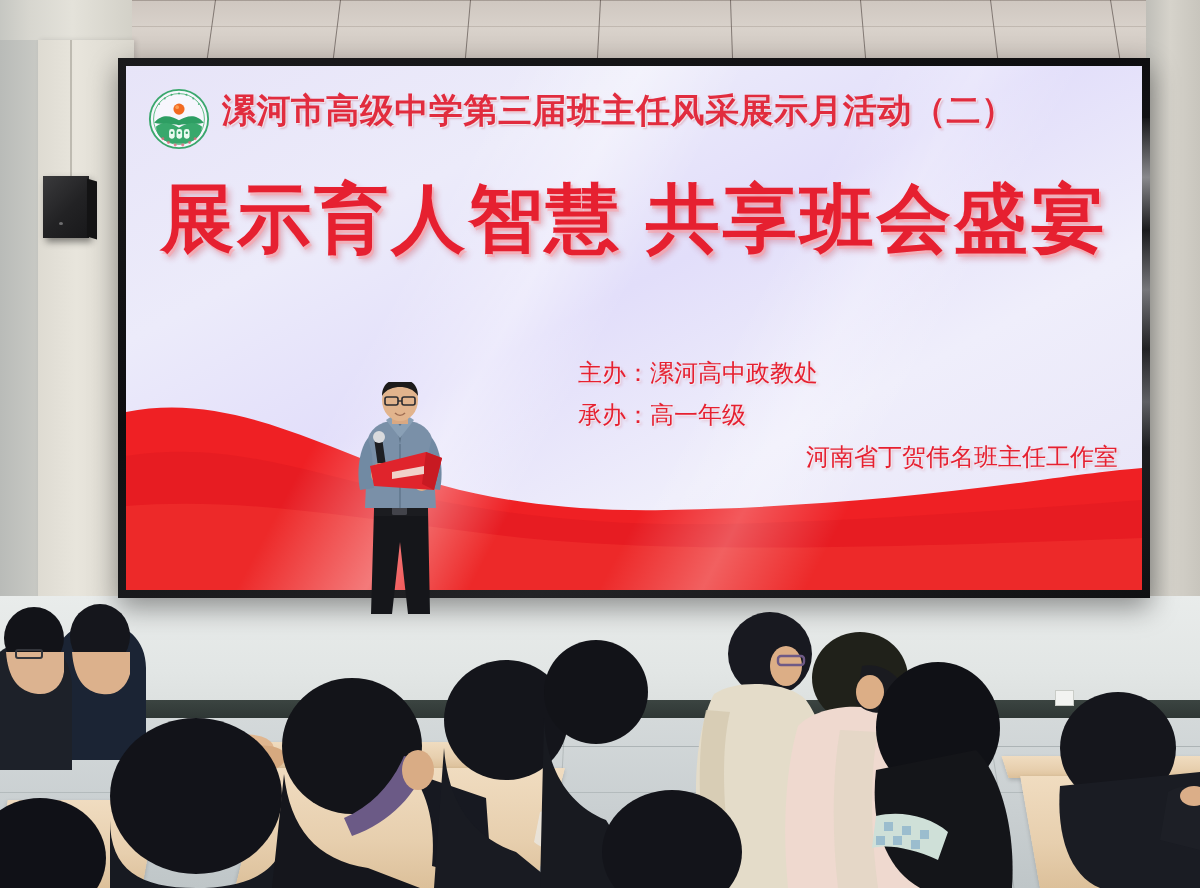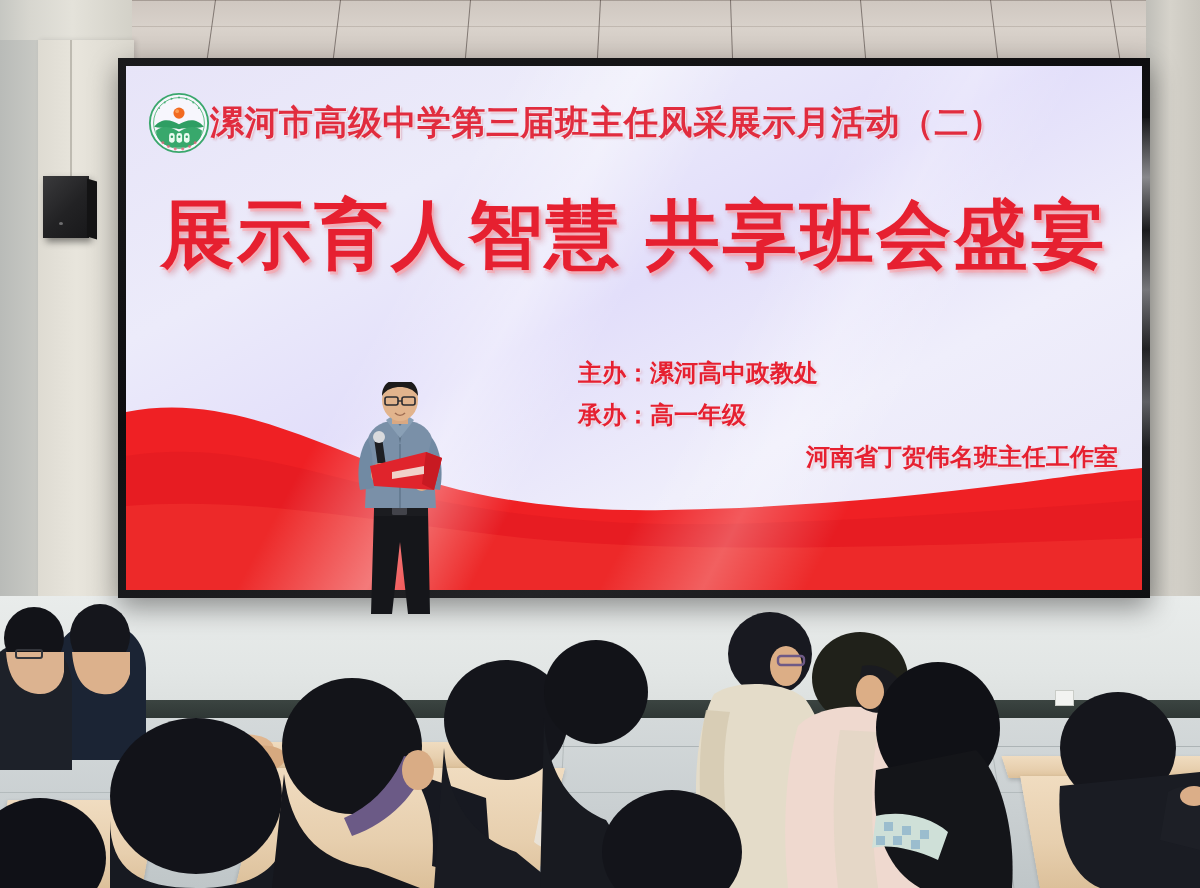--- a/index.html
+++ b/index.html
@@ -105,42 +105,42 @@
   }
   
   .wave-back{
     position:absolute;left:0;bottom:0;width:1016px;height:230px;
   }
   .wave-back svg{display:block;width:1016px;height:230px;}
 
   
   .slide-head{
     position:absolute;left:22px;top:22px;width:980px;height:70px;
-    display:flex;align-items:center;
+    display:flex;gap:12px;
   }
   .logo{width:62px;height:62px;flex:0 0 62px;position:relative;}
   .logo svg{display:block;width:62px;height:62px;}
   .head-title{
     font-size:34px;font-weight:bold;letter-spacing:.5px;
     color:#e12c3e;
     text-shadow:1px 1px 0 rgba(255,255,255,.55), 2px 2px 2px rgba(190,40,55,.25);
     white-space:nowrap;
   }
 
   .headline{
-    position:absolute;left:0;top:120px;width:1016px;text-align:center;
+    position:absolute;left:0;top:104px;width:1016px;text-align:center;
     font-size:74px;font-weight:bold;letter-spacing:3px;
     color:#e62030;
     text-shadow:2px 3px 0 rgba(255,160,165,.55), 4px 5px 6px rgba(190,25,40,.30);
     white-space:nowrap;
   }
 
   .details{
     position:absolute;left:452px;top:286px;width:540px;
-    color:#e62030;font-size:24px;font-weight:bold;line-height:1.75;
+    color:#e62030;font-size:24px;font-weight:normal;line-height:1.75;
     text-shadow:1px 1px 0 rgba(255,255,255,.45),2px 2px 3px rgba(190,30,45,.22);
     white-space:nowrap;
   }
   .details .indent{padding-left:74px;text-align:right;}
 
   
   .presenter{position:absolute;left:330px;top:382px;width:140px;height:250px;}
   .presenter svg{display:block;}
 
   

